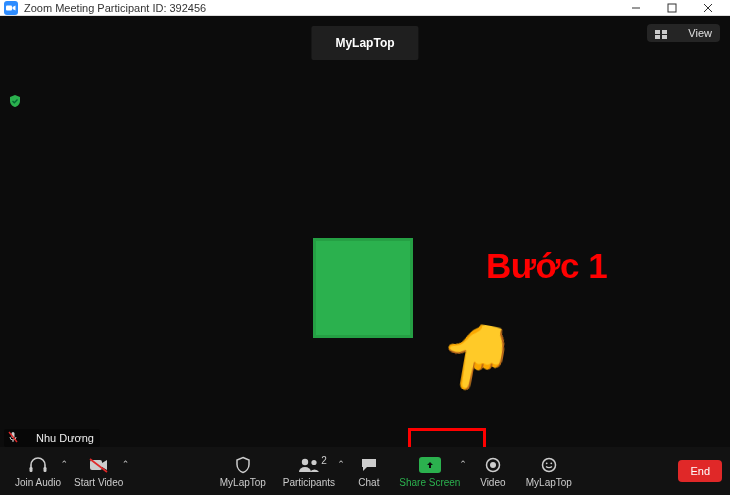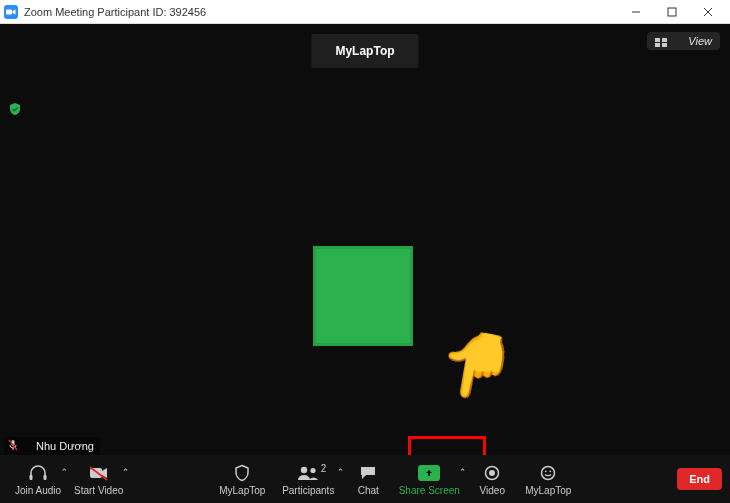--- a/index.html
+++ b/index.html
@@ -1,26 +1,26 @@
 <!DOCTYPE html>
 <html><head>
   <meta charset="utf-8">
   <style>
     * { margin: 0; padding: 0; box-sizing: border-box; }
     body { width: 730px; height: 503px; font-family: -apple-system, Arial, sans-serif; background: #fff; overflow: hidden; position: relative; }
 
-    .titlebar { height: 24px; background: #fff; border-bottom: 1px solid #ddd; display: flex; align-items: center; padding: 0 4px; font-size: 11px; color: #333; }
+    .titlebar { height: 16px; background: #fff; border-bottom: 1px solid #ddd; display: flex; align-items: center; padding: 0 4px; font-size: 11px; color: #333; }
     .titlebar .app-icon { width: 14px; height: 14px; background: #2d8cff; border-radius: 3px; display: inline-flex; align-items: center; justify-content: center; margin-right: 6px; }
     .titlebar .spacer { flex: 1; }
     .titlebar .winbtn { width: 36px; height: 24px; display: flex; align-items: center; justify-content: center; cursor: pointer; }
     .titlebar .winbtn svg { stroke: #333; }
 
     .stage { position: relative; width: 100%; height: 479px; background: #0c0c0c; }
 
-    .view-btn { position: absolute; top: 8px; right: 10px; background: rgba(40,40,40,0.9); color: #e0e0e0; font-size: 11px; padding: 3px 8px; border-radius: 4px; display: flex; align-items: center; gap: 21px; cursor: pointer; font-style: italic; }
+    .view-btn { position: absolute; top: 8px; right: 10px; background: rgba(40,40,40,0.9); color: #e0e0e0; font-size: 11px; padding: 3px 8px; border-radius: 4px; display: flex; align-items: center; gap: 21px; cursor: pointer; }
     .view-btn .vicon { display:inline-block; width:12px; height:9px; }
 
     .name-plate { position: absolute; top: 10px; left: 50%; transform: translateX(-50%); background: #1f1f1f; color: #fff; font-weight: bold; font-size: 12px; padding: 10px 24px; border-radius: 2px; }
 
     .shield { position: absolute; top: 78px; left: 8px; width: 14px; height: 14px; }
 
     .green-square { position: absolute; left: 313px; top: 222px; width: 100px; height: 100px; background: #2bb14e; border: 3px solid #25a044; }
 
     .annot-text { position: absolute; left: 486px; top: 230px; font-size: 35px; font-weight: bold; color: #ff0000; font-family: Arial, sans-serif; letter-spacing: -0.5px; }
 
@@ -31,21 +31,21 @@
     .self-name { position: absolute; bottom: 48px; left: 4px; background: rgba(0,0,0,0.4); color: #eee; font-size: 11px; padding: 2px 6px 2px 4px; display: flex; align-items: center; gap: 18px; border-radius: 2px; }
     .mic-muted { color: #e02828; }
 
     .toolbar { position: absolute; bottom: 0; left: 0; right: 0; height: 48px; background: #121212; display: flex; align-items: center; padding: 0 8px; }
     .tb-btn { display: flex; flex-direction: column; align-items: center; justify-content: center; color: #ccc; font-size: 10px; cursor: pointer; padding: 0 6px; position: relative; min-width: 60px; }
     .tb-btn .ico { height: 20px; display: flex; align-items: center; justify-content: center; margin-bottom: 2px; }
     .tb-btn.share .lbl { color: #2bb14e; }
     .chev { position: absolute; top: 4px; right: 0px; color: #ccc; font-size: 9px; cursor: pointer; }
     .tb-gap { flex: 1; }
     .count-badge { position: absolute; top: 0px; right: 18px; color: #ccc; font-size: 10px; }
-    .end-btn { background: #e02828; color: #fff; font-size: 11px; font-weight: bold; padding: 5px 12px; border-radius: 4px; cursor: pointer; margin-left: 16px; }
+    .end-btn { background: #e02828; color: #fff; font-size: 11px; font-weight: normal; padding: 5px 12px; border-radius: 4px; cursor: pointer; margin-left: 16px; }
 
     .share-ico { width: 22px; height: 16px; background: #2bb14e; border-radius: 3px; display: flex; align-items: center; justify-content: center; }
     .strike { stroke: #e02828; }
   </style>
 </head>
 <body>
 
 <div class="titlebar">
   <span class="app-icon">
     <svg width="10" height="6" viewBox="0 0 10 6">
@@ -91,20 +91,21 @@
 
   <span class="shield">
     <svg width="14" height="14" viewBox="0 0 14 14">
         <path d="M7 1 L12 3 V7 C12 10 9.5 12.5 7 13 C4.5 12.5 2 10 2 7 V3 Z" fill="#2bb14e"></path>
         <path d="M4.5 7 L6.3 8.8 L9.5 5.5" stroke="#063" stroke-width="1.3" fill="none"></path>
       </svg>
   </span>
 
   <div class="green-square"></div>
 
+  <div class="annot-text">Bước 1</div>
 
   <div class="hand">👇</div>
 
   <div class="red-box"></div>
 
   <div class="self-name">
     <span class="mic-muted">
       <svg width="10" height="12" viewBox="0 0 10 12">
           <rect x="3.5" y="1" width="3" height="6" rx="1.5" fill="#ccc"></rect>
           <path d="M2 6 a3 3 0 0 0 6 0" stroke="#ccc" fill="none" stroke-width="1"></path>

